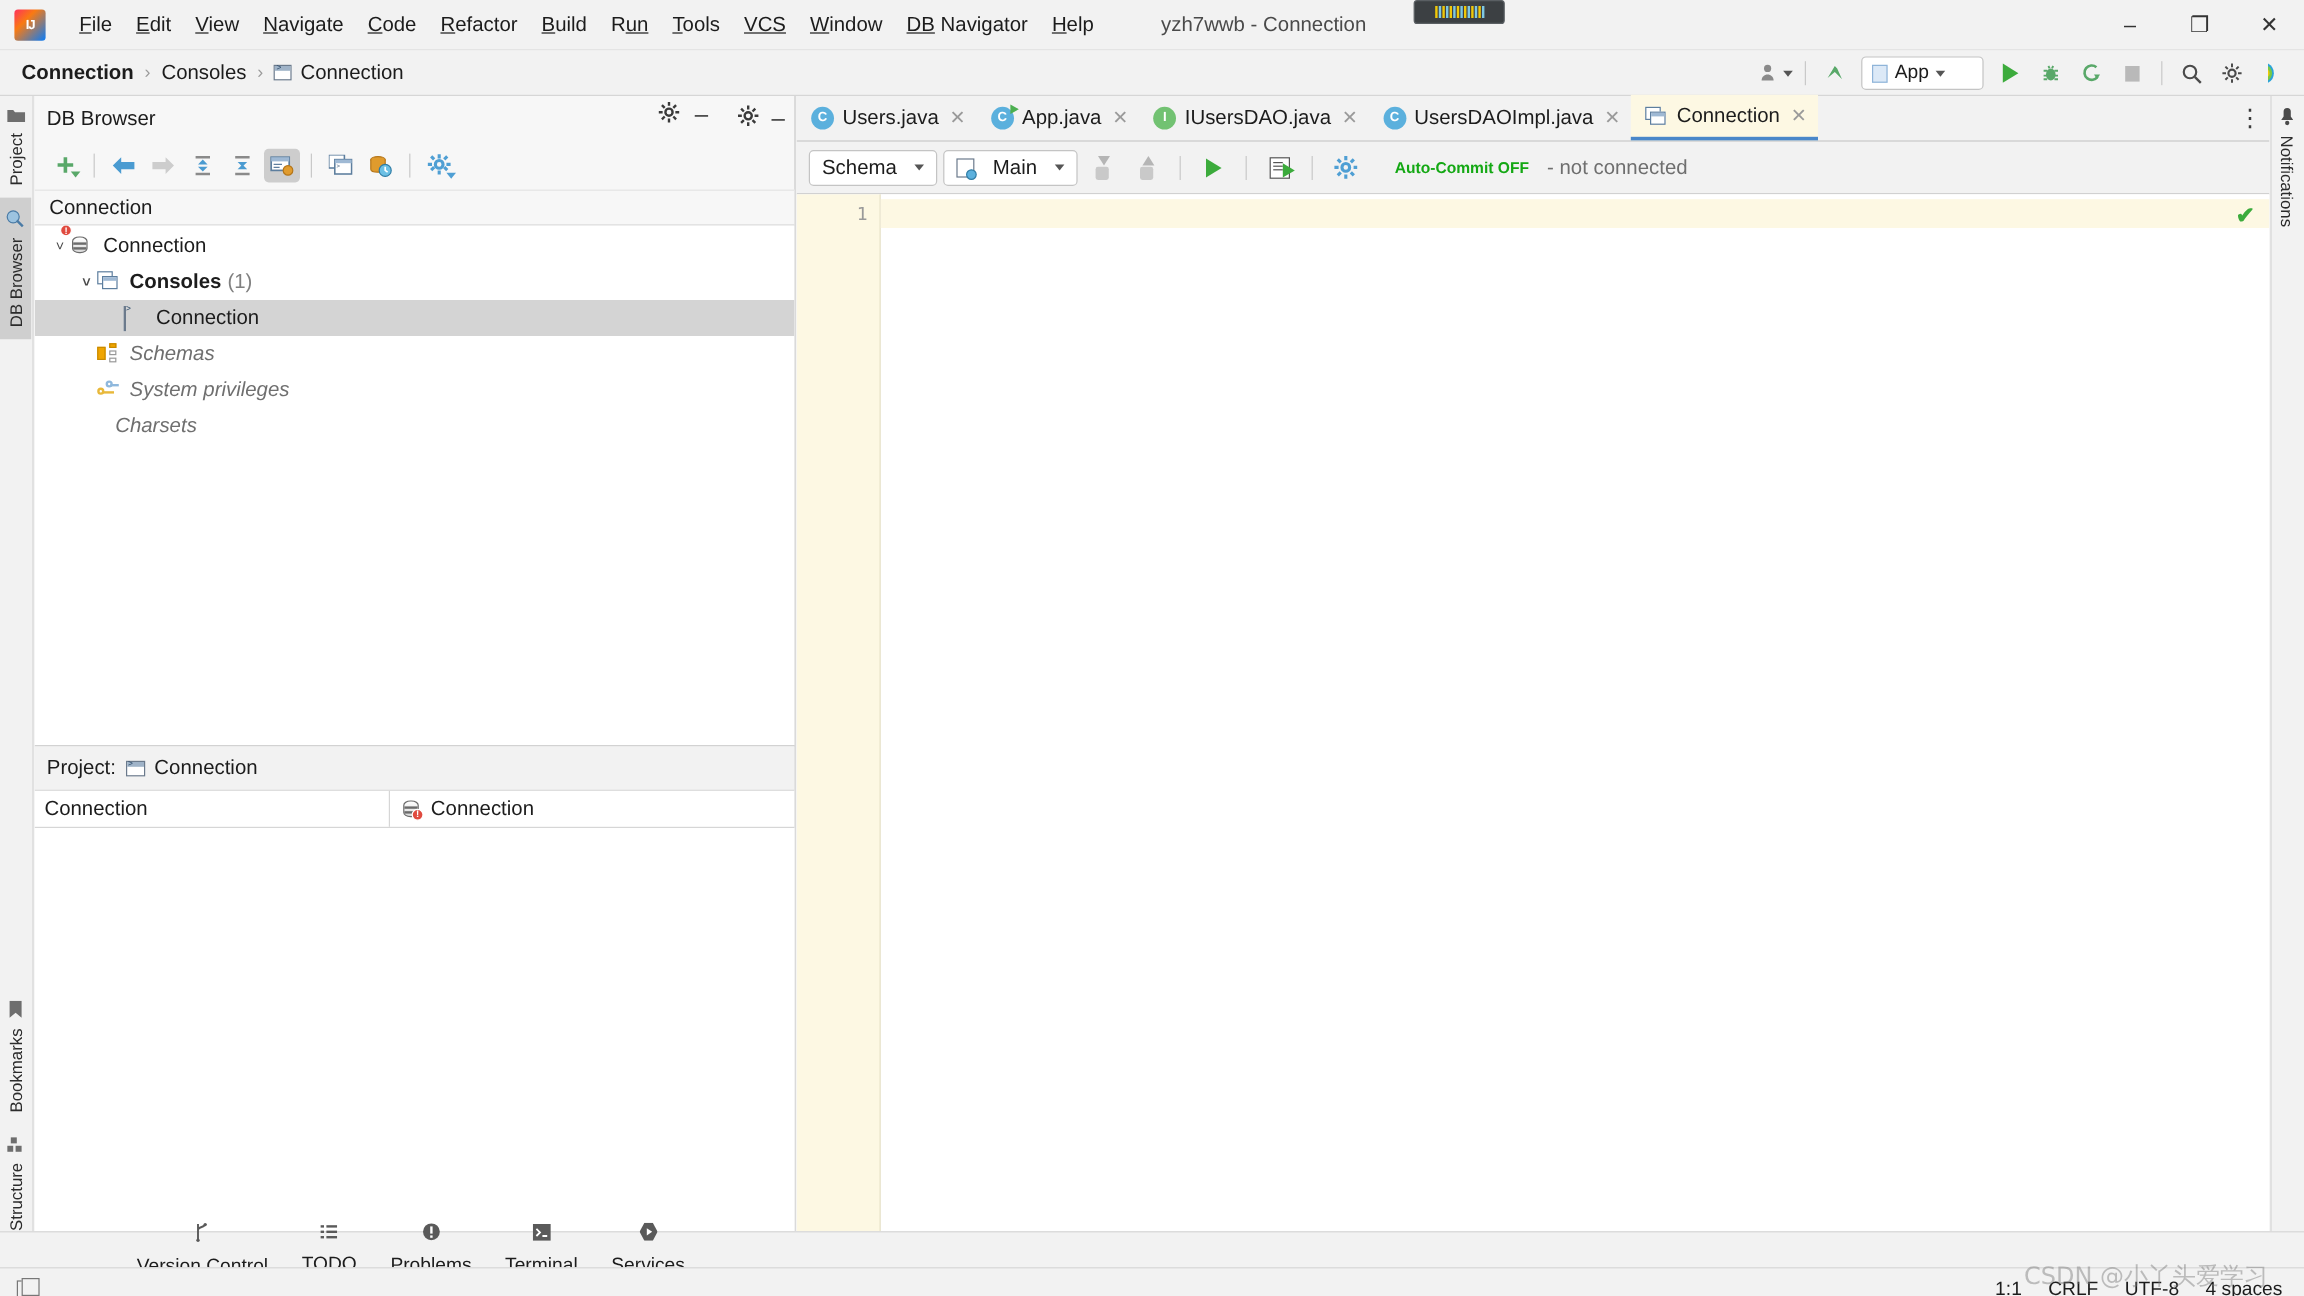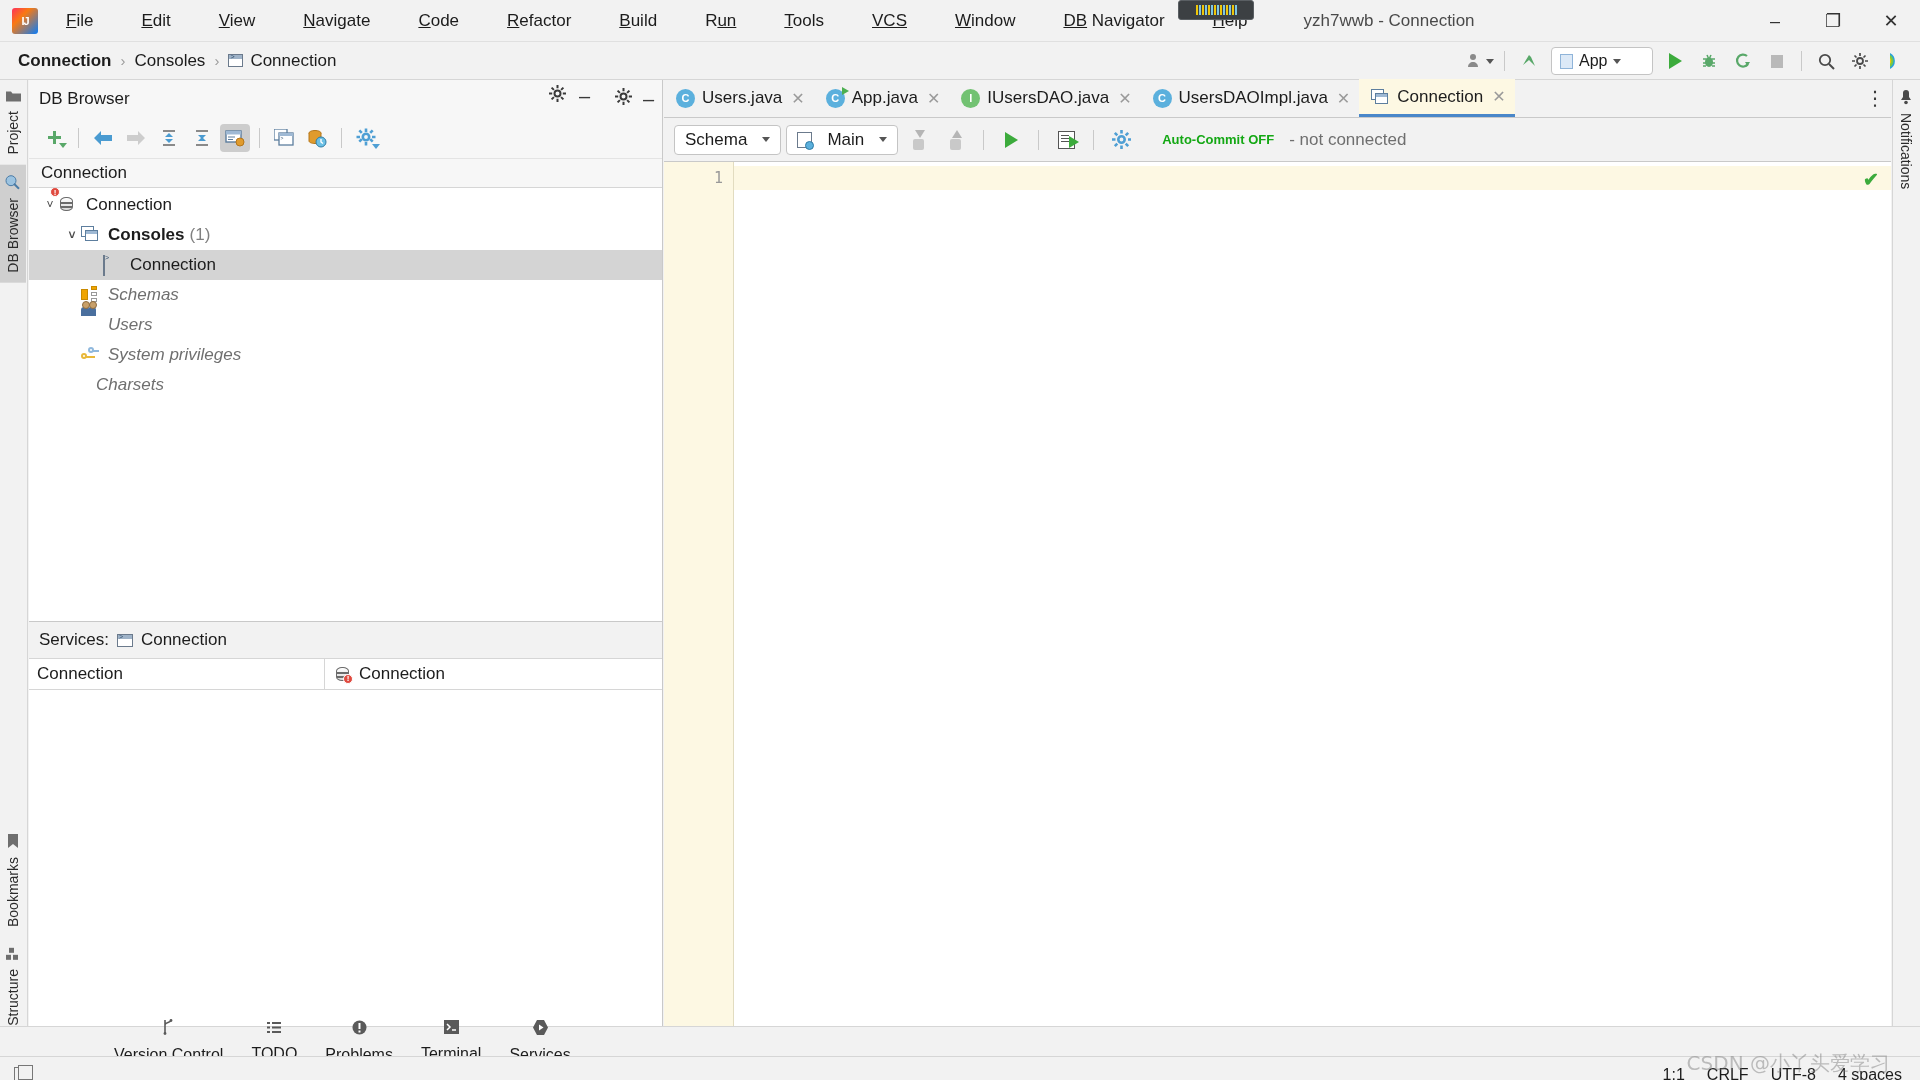--- a/index.html
+++ b/index.html
@@ -20,21 +20,21 @@
   #app-logo {
     width: 26px; height: 26px; margin-left: 12px; border-radius: 3px;
     background: linear-gradient(135deg,#fe315d 0%,#f97a12 35%,#087cfa 100%);
     position: relative; flex: none;
   }
   #app-logo::after {
     content: "IJ"; position: absolute; inset: 0; color: #fff;
     font-size: 11px; font-weight: bold; display: flex;
     align-items: center; justify-content: center; letter-spacing: -1px;
   }
-  .menu-list { display: flex; align-items: center; margin-left: 18px; gap: 28px; }
+  .menu-list { display: flex; align-items: center; margin-left: 18px; }
   .menu-item {
     padding: 4px 10px; font-size: 17px; color: #1c1c1c; cursor: default;
     white-space: nowrap;
   }
   .menu-item .u { text-decoration: underline; }
   #win-title {
     margin-left: 46px; font-size: 17px; color: #4a4a4a; white-space: nowrap;
   }
   #title-widget {
     position: absolute; left: 1178px; top: 0px; width: 76px; height: 20px;
@@ -682,43 +682,37 @@
       <span>Connection</span>
     </div>
 
     <div class="tnode faded" style="padding-left:52px">
       <span class="ticon">
         <span class="ic-schemas"><span class="blk"></span><span class="d1"></span><span class="d2"></span><span class="d3"></span></span>
       </span>
       <span>Schemas</span>
     </div>
 
-    <div class="tnode faded" style="padding-left:52px">
-      <span class="ticon">
-        <span class="ic-users"><span class="p p1"></span><span class="p p2"></span></span>
-      </span>
-      <span>Users</span>
-    </div>
 
     <div class="tnode faded" style="padding-left:52px">
       <span class="ticon">
         <span class="ic-priv"><span class="k1"></span><span class="s1"></span><span class="k2"></span><span class="s2"></span></span>
       </span>
       <span>System privileges</span>
     </div>
 
     <div class="tnode faded" style="padding-left:40px">
       <span class="ticon"></span>
       <span>Charsets</span>
     </div>
   </div>
 
   <div id="console-sec">
     <div id="console-sec-head">
-      <span>Services:</span>
+      <span>Project:</span>
       <span class="ic-console1"></span>
       <span>Connection</span>
     </div>
     <div id="console-table">
       <div id="console-row">
         <span class="c1">Connection</span>
         <span class="c2">
           <span class="ic-db">
               <span class="cyl"></span>
               <span class="err"></span>

